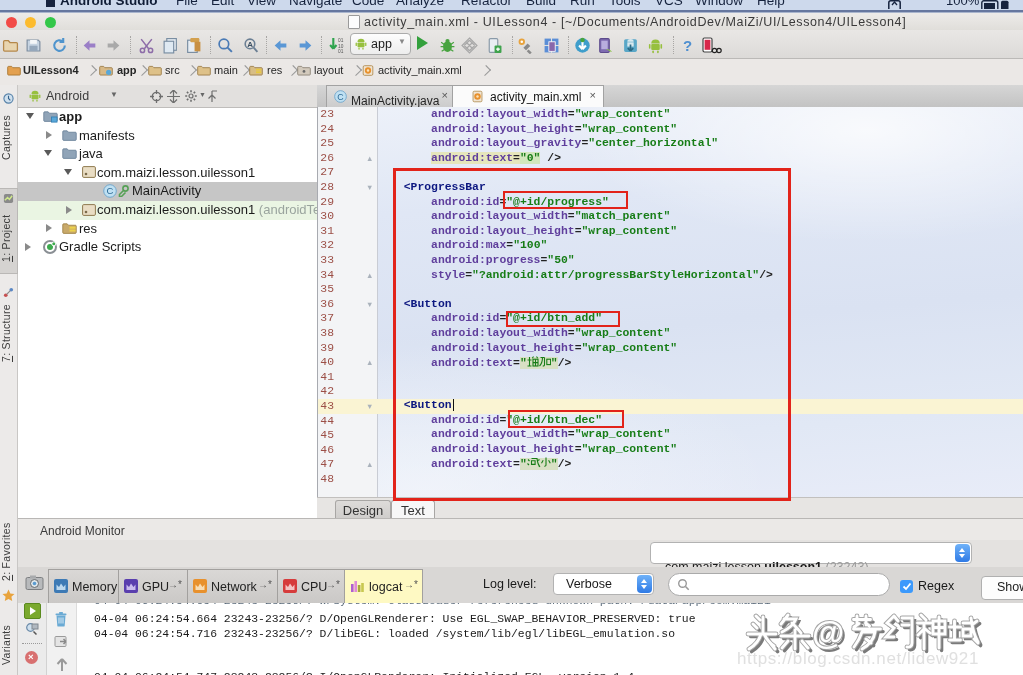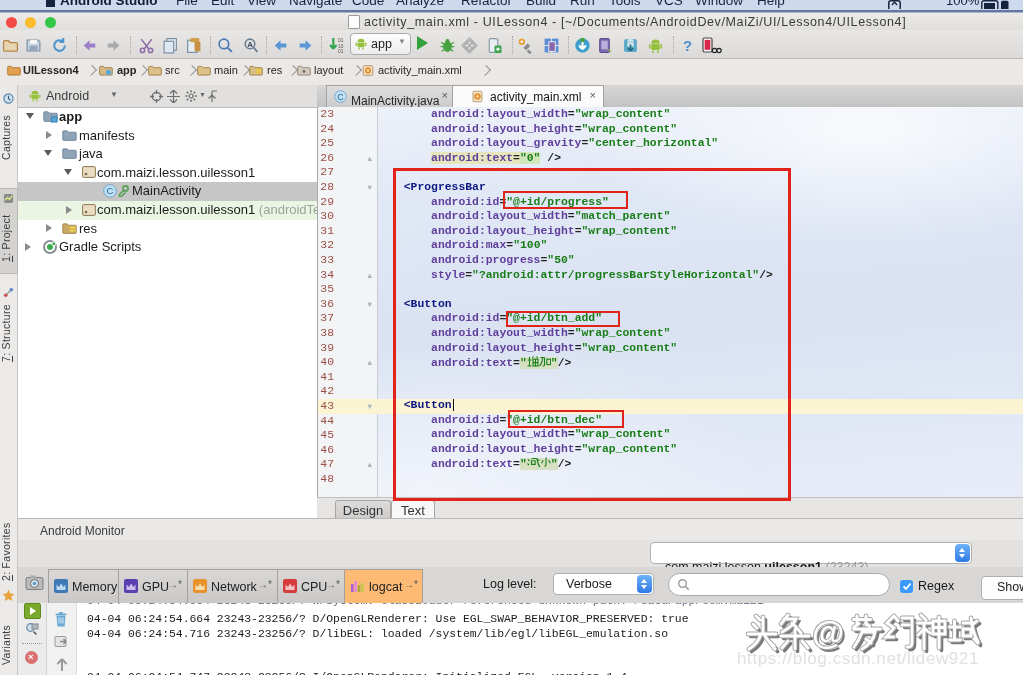--- a/index.html
+++ b/index.html
@@ -56,21 +56,21 @@
   .combo{position:absolute;background:#fff;border:1px solid #b2b2b2;border-radius:4px;font-size:12.5px;color:#1a1a1a;}
   .stepper{position:absolute;width:15px;border-radius:4px;background:linear-gradient(#6fb2f9,#2f7ae5);}
   .stepper:before{content:"";position:absolute;left:4.2px;top:4px;border-left:3.4px solid transparent;border-right:3.4px solid transparent;border-bottom:4px solid #fff;}
   .stepper:after{content:"";position:absolute;left:4.2px;bottom:4px;border-left:3.4px solid transparent;border-right:3.4px solid transparent;border-top:4px solid #fff;}
   #tabsrow{left:18px;top:567px;width:1005px;height:36px;background:#d9d7d5;border-bottom:1px solid #a9a7a5;}
   .mtab{position:absolute;top:2px;height:33px;border:1px solid #a2a09e;border-bottom:none;font-size:12.5px;color:#222;}
   
   #log{left:18px;top:603px;width:1005px;height:72px;background:#fff;}
   #lstrip1{position:absolute;left:0;top:0;width:28px;height:72px;background:#ebebeb;border-right:1px solid #d2d2d2;}
   #lstrip2{position:absolute;left:29px;top:0;width:29px;height:72px;background:#f1f1f1;border-right:1px solid #dcdcdc;}
-  .logline{position:absolute;left:69px;white-space:pre;font-family:"Liberation Mono",monospace;font-size:11.4px;color:#1b1b1b;}
+  .logline{position:absolute;left:76px;white-space:pre;font-family:"Liberation Mono",monospace;font-size:11.4px;color:#1b1b1b;}
   #wm2{left:737px;top:649px;width:286px;font-size:17px;color:#e0e0e0;z-index:70;letter-spacing:.6px;}
 </style>
 </head>
 <body>
   <div class="abs" id="menubar">
     <div style="position:absolute;left:46px;top:-2px;width:9px;height:9px;background:#16233e;border-radius:2px 2px 0 0;"></div>
     <span style="position:absolute;left:60px;top:-7px;font-size:13.5px;font-weight:bold;color:#101d36;">Android Studio</span>
     <span style="position:absolute;left:176px;top:-7px;font-size:13.5px;color:#16233e;">File</span>
     <span style="position:absolute;left:211px;top:-7px;font-size:13.5px;color:#16233e;">Edit</span>
     <span style="position:absolute;left:247px;top:-7px;font-size:13.5px;color:#16233e;">View</span>
@@ -530,21 +530,21 @@
       <span style="position:absolute;right:5px;top:9px;font-size:10px;color:#555;">→*</span>
     </div>
     <div class="mtab" style="left:259px;width:67px;background:linear-gradient(#dad8d6,#cac8c6);">
       <svg style="position:absolute;left:5px;top:9px;width:14px;height:14px;" viewBox="0 0 14 14">
         <rect width="14" height="14" rx="2" fill="#d63c3c"></rect>
         <path d="M2.5 11V5.5L5 8l2-3.5L9.5 8l2-2.5V11z" fill="#f4c4c4"></path>
       </svg>
       <span style="position:absolute;left:23px;top:10px;">CPU</span>
       <span style="position:absolute;right:5px;top:9px;font-size:10px;color:#555;">→*</span>
     </div>
-    <div class="mtab" style="left:326px;width:77px;background:#fdba74;">
+    <div class="mtab" style="left:326px;width:77px;background:#fef9c3;">
       <svg style="position:absolute;left:6px;top:10px;width:13px;height:12px;" viewBox="0 0 13 12">
         <rect x="0" y="4" width="2.6" height="8" fill="#b05fd0"></rect>
         <rect x="3.4" y="1" width="2.6" height="11" fill="#e08ad8"></rect>
         <rect x="6.8" y="5" width="2.6" height="7" fill="#a8a83a"></rect>
         <rect x="10.2" y="3" width="2.6" height="9" fill="#c8c850"></rect>
       </svg>
       <span style="position:absolute;left:24px;top:10px;">logcat</span>
       <span style="position:absolute;right:4px;top:9px;font-size:10px;color:#555;">→*</span>
     </div>
     <div style="position:absolute;left:465px;top:10px;font-size:12.5px;color:#1a1a1a;">Log level:</div>

